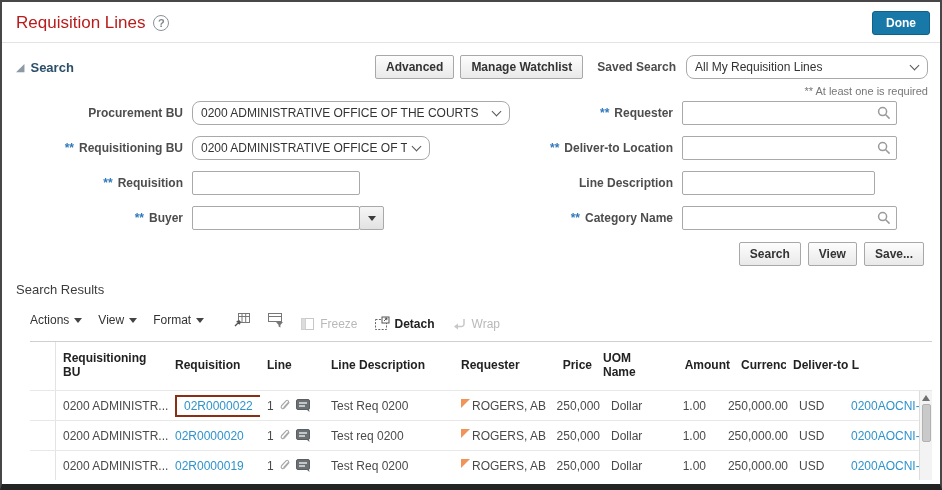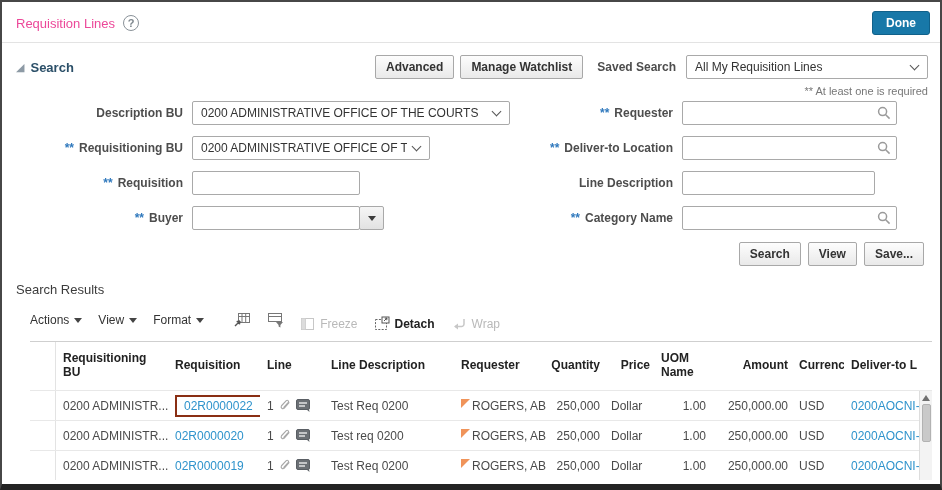--- a/index.html
+++ b/index.html
@@ -6,35 +6,35 @@
   html,body { background:#fff; }
   body { font-family:"Liberation Sans", sans-serif; }
 
   .page {
     width:942px; height:490px; background:#fff; position:relative; overflow:hidden;
     border:2px solid #474747; border-bottom:6px solid #232323;
   }
 
   
   .titlebar { display:flex; align-items:center; padding:9px 10px 7px 14px; border-bottom:1px solid #e3e3e3; }
-  .page-title { font-size:13px; color:#ec4899;text-align:right; }
+  .page-title { font-size:17px; color:#b91c1c;text-align:right; }
   .help-icon { width:16px; height:16px; border:1.5px solid #8a9299; border-radius:50%; color:#7d868d;
     font-size:11px; font-weight:bold; display:inline-flex; align-items:center; justify-content:center; margin-left:8px; }
   .btn-primary { margin-left:auto; background:#1878a8; color:#fff; font-size:12px; font-weight:bold;
     border:1px solid #11618a; border-radius:3px; padding:4px 13px; cursor:pointer; }
 
   
   .search-head { display:flex; align-items:center; padding:12px 12px 0 14px; }
   .disclosure { color:#8d9aa5; font-size:11px; margin-right:6px; }
   .search-title { font-size:13px; font-weight:bold; color:#2b4f68; }
   .search-head-right { margin-left:auto; display:flex; align-items:center; gap:6px; }
   .btn-gray { background:linear-gradient(#fdfdfd,#e9e9e9); border:1px solid #a8a8a8; border-radius:2px;
     color:#333; font-size:12px; font-weight:bold; padding:4px 10px; cursor:pointer; white-space:nowrap; }
   .saved-search-label { font-size:12px; font-weight:bold; color:#4d4d4d; margin:0 4px 0 8px; white-space:nowrap; }
-  .fake-select { background:#fff; border:1px solid #a9a9a9; border-radius:2px; height:24px;
+  .fake-select { background:#fff; border:1px solid #a9a9a9; border-radius:8px; height:24px;
     display:flex; align-items:center; padding:0 8px; font-size:12px; color:#333; cursor:pointer; }
   .saved-search-select { width:242px; }
   .fake-select .txt { flex:1; white-space:nowrap; overflow:hidden; }
   .chev { width:7px; height:7px; border-right:1.5px solid #555; border-bottom:1.5px solid #555;
     transform:rotate(45deg); margin:-3px 1px 0 6px; flex:none; }
 
   .required-note { text-align:right; font-size:11px; color:#777; padding:6px 12px 2px 0; }
 
   
   .form-grid { display:grid; grid-template-columns:178px 332px 158px 236px; row-gap:11px; padding:2px 0 0 12px; }
@@ -112,21 +112,21 @@
       </div>
     </div>
   </div>
 
   <div class="required-note">** At least one is required</div>
 
   <div class="form-grid">
 
     <div class="flabel">
       <span class="req-mark"></span>
-      <span>Description BU</span>
+      <span>Procurement BU</span>
     </div>
     <div class="fcell">
       <div class="fake-select w318">
         <span class="txt">0200 ADMINISTRATIVE OFFICE OF THE COURTS</span>
         <span class="chev"></span>
       </div>
     </div>
     <div class="flabel">
       <span class="req-mark">**</span>
       <span>Requester</span>
@@ -270,21 +270,20 @@
   </div>
 
   <div class="tablewrap">
     <div class="trow thead">
       <div class="cell c-sel"></div>
       <div class="cell c-rbu">Requisitioning BU</div>
       <div class="cell c-req">Requisition</div>
       <div class="cell c-line">Line</div>
       <div class="cell c-desc">Line Description</div>
       <div class="cell c-rqstr">Requester</div>
-      <div class="cell c-qty">Quantity</div>
       <div class="cell c-price">Price</div>
       <div class="cell c-uom">UOM Name</div>
       <div class="cell c-amt">Amount</div>
       <div class="cell c-cur">Currency</div>
       <div class="cell c-dtl">Deliver-to L</div>
     </div>
 
     <div class="trow tbody-row">
       <div class="cell c-sel"></div>
       <div class="cell c-rbu">0200 ADMINISTR...</div>

